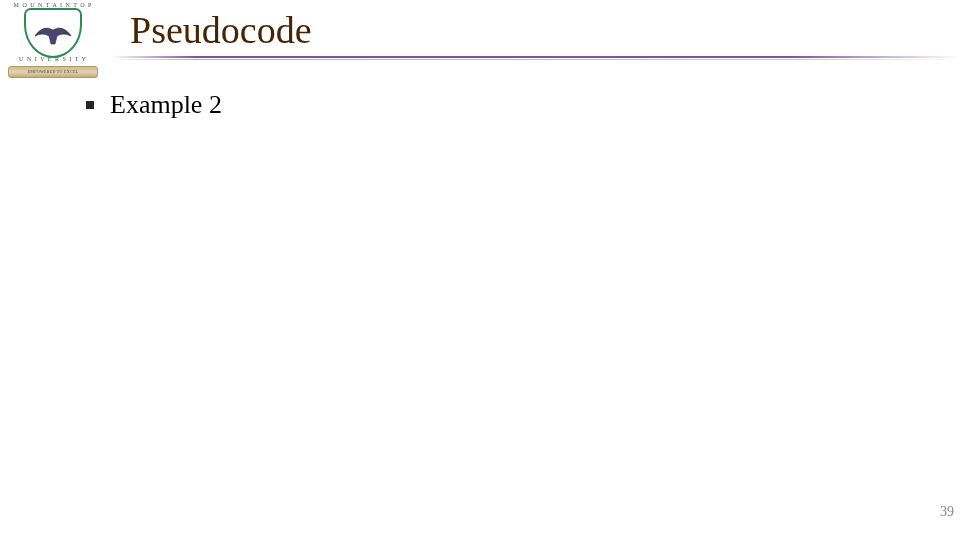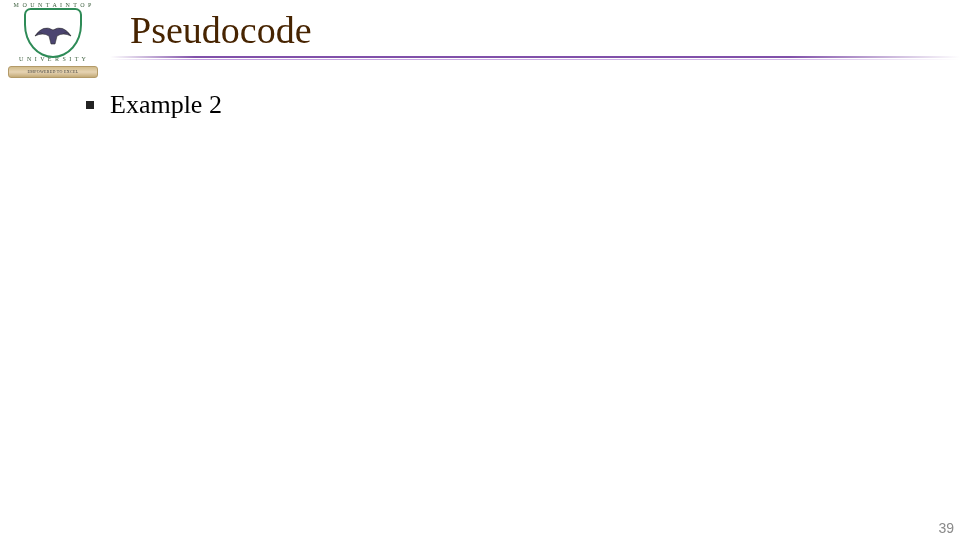--- a/index.html
+++ b/index.html
@@ -129,22 +129,22 @@
     top: 13px;
     width: 8px;
     height: 8px;
     background: #232323;
   }
 
   
   .page-number {
     position: absolute;
     right: 6px;
-    bottom: 4px;
-    font-family: Liberation Sans, sans-serif;
+    bottom: 20px;
+    font-family: Liberation Serif, serif;
     font-size: 14px;
     color: #8a8a8a;
   }
 </style>
 </head>
 <body>
 
 <div class="slide">
 
   <div class="logo">

